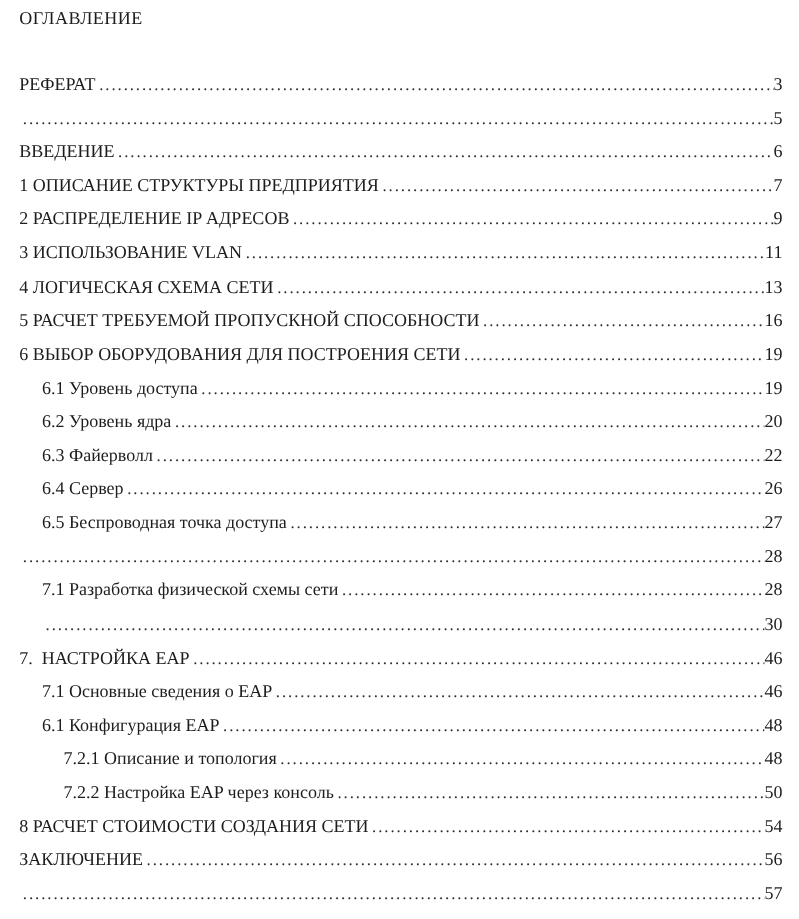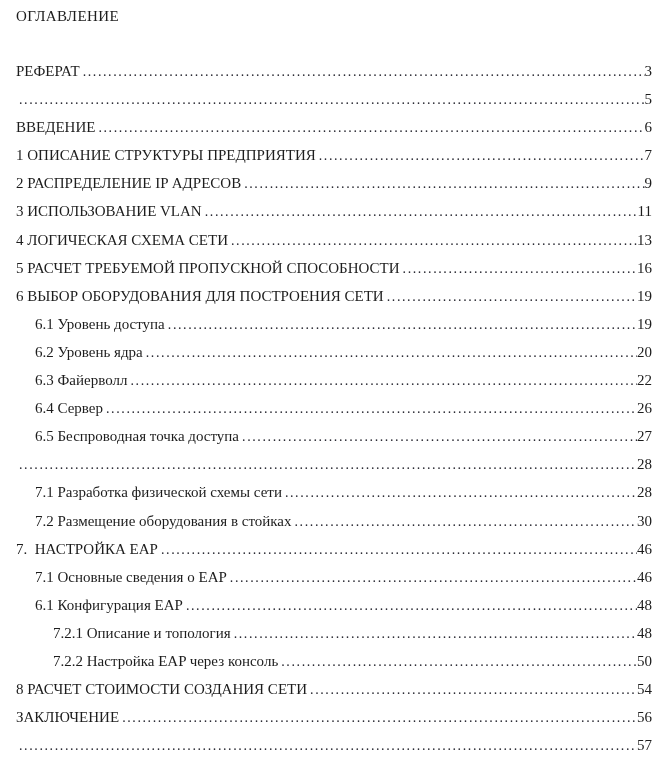--- a/index.html
+++ b/index.html
@@ -137,21 +137,20 @@
       <div class="toc-row lvl0">
     <span class="toc-leader">................................................................................................................................................................................................................................................</span>
     <span class="toc-page">28</span>
   </div>
       <div class="toc-row lvl1">
     <span class="toc-label">7.1 Разработка физической схемы сети</span>
     <span class="toc-leader">................................................................................................................................................................................................................................................</span>
     <span class="toc-page">28</span>
   </div>
       <div class="toc-row lvl1">
-    <span class="toc-label">7.2 Размещение оборудования в стойках</span>
     <span class="toc-leader">................................................................................................................................................................................................................................................</span>
     <span class="toc-page">30</span>
   </div>
       <div class="toc-row lvl0">
     <span class="toc-label">7.  НАСТРОЙКА EAP</span>
     <span class="toc-leader">................................................................................................................................................................................................................................................</span>
     <span class="toc-page">46</span>
   </div>
       <div class="toc-row lvl1">
     <span class="toc-label">7.1 Основные сведения о EAP</span>

